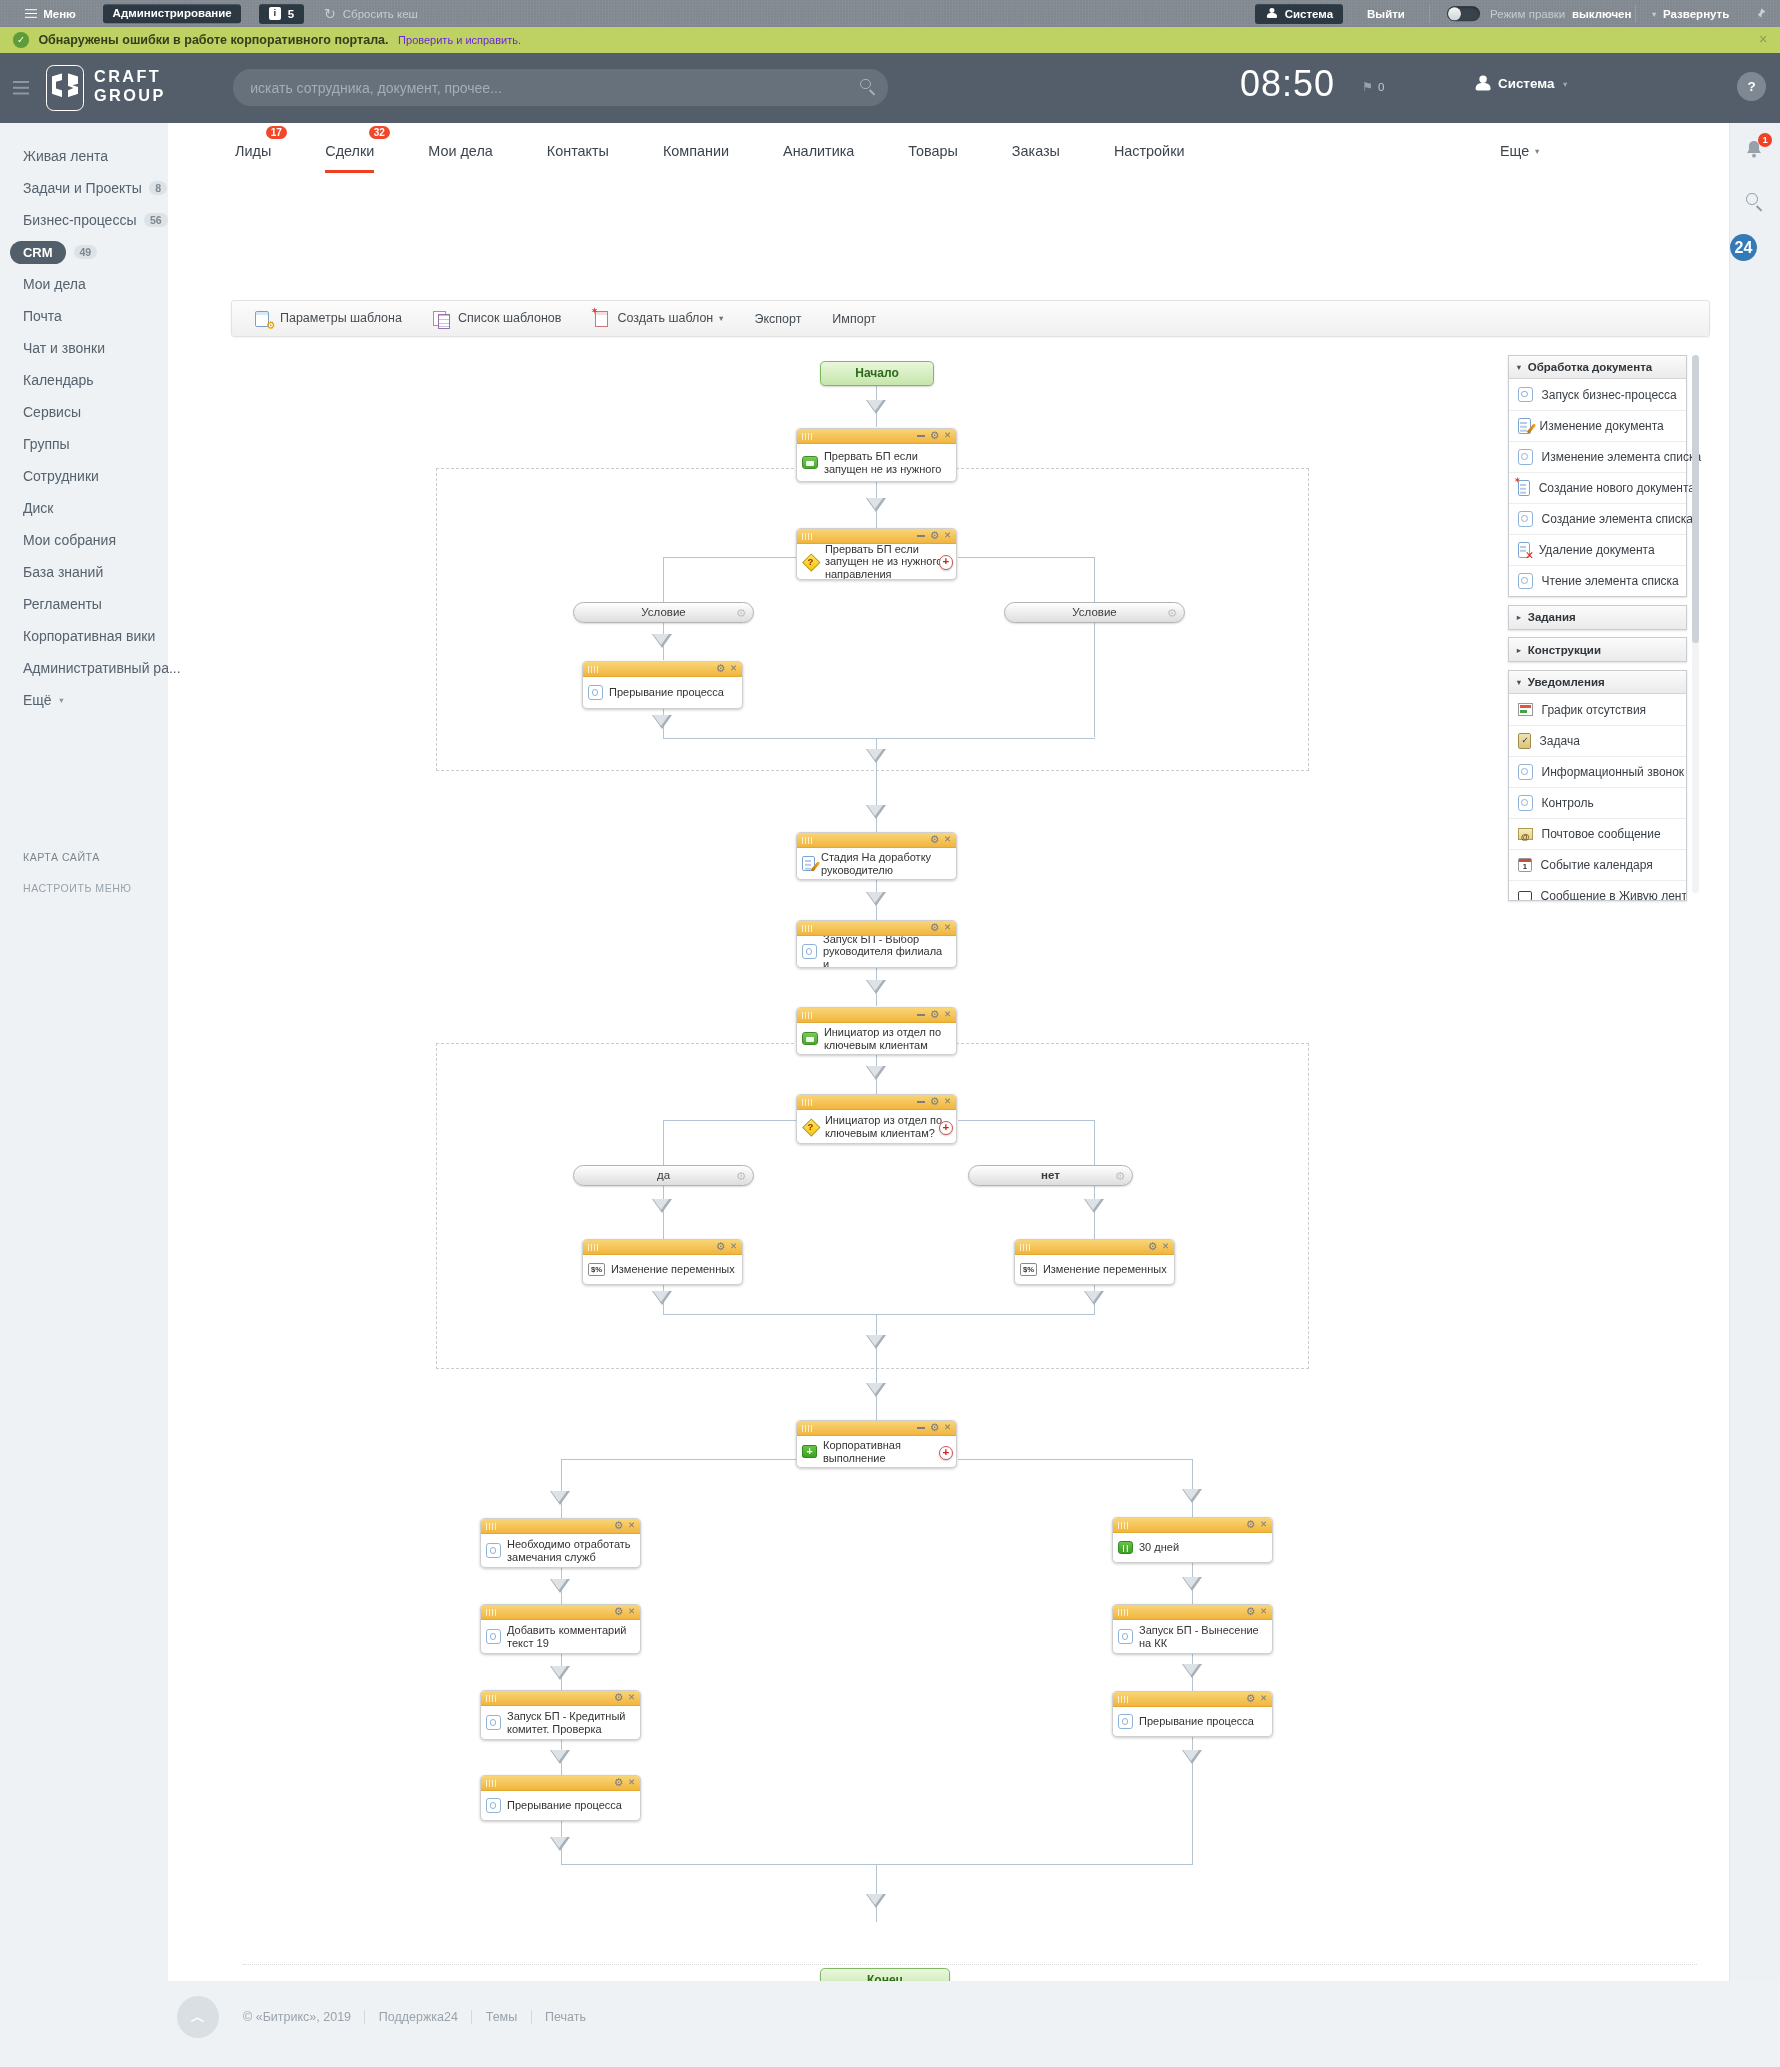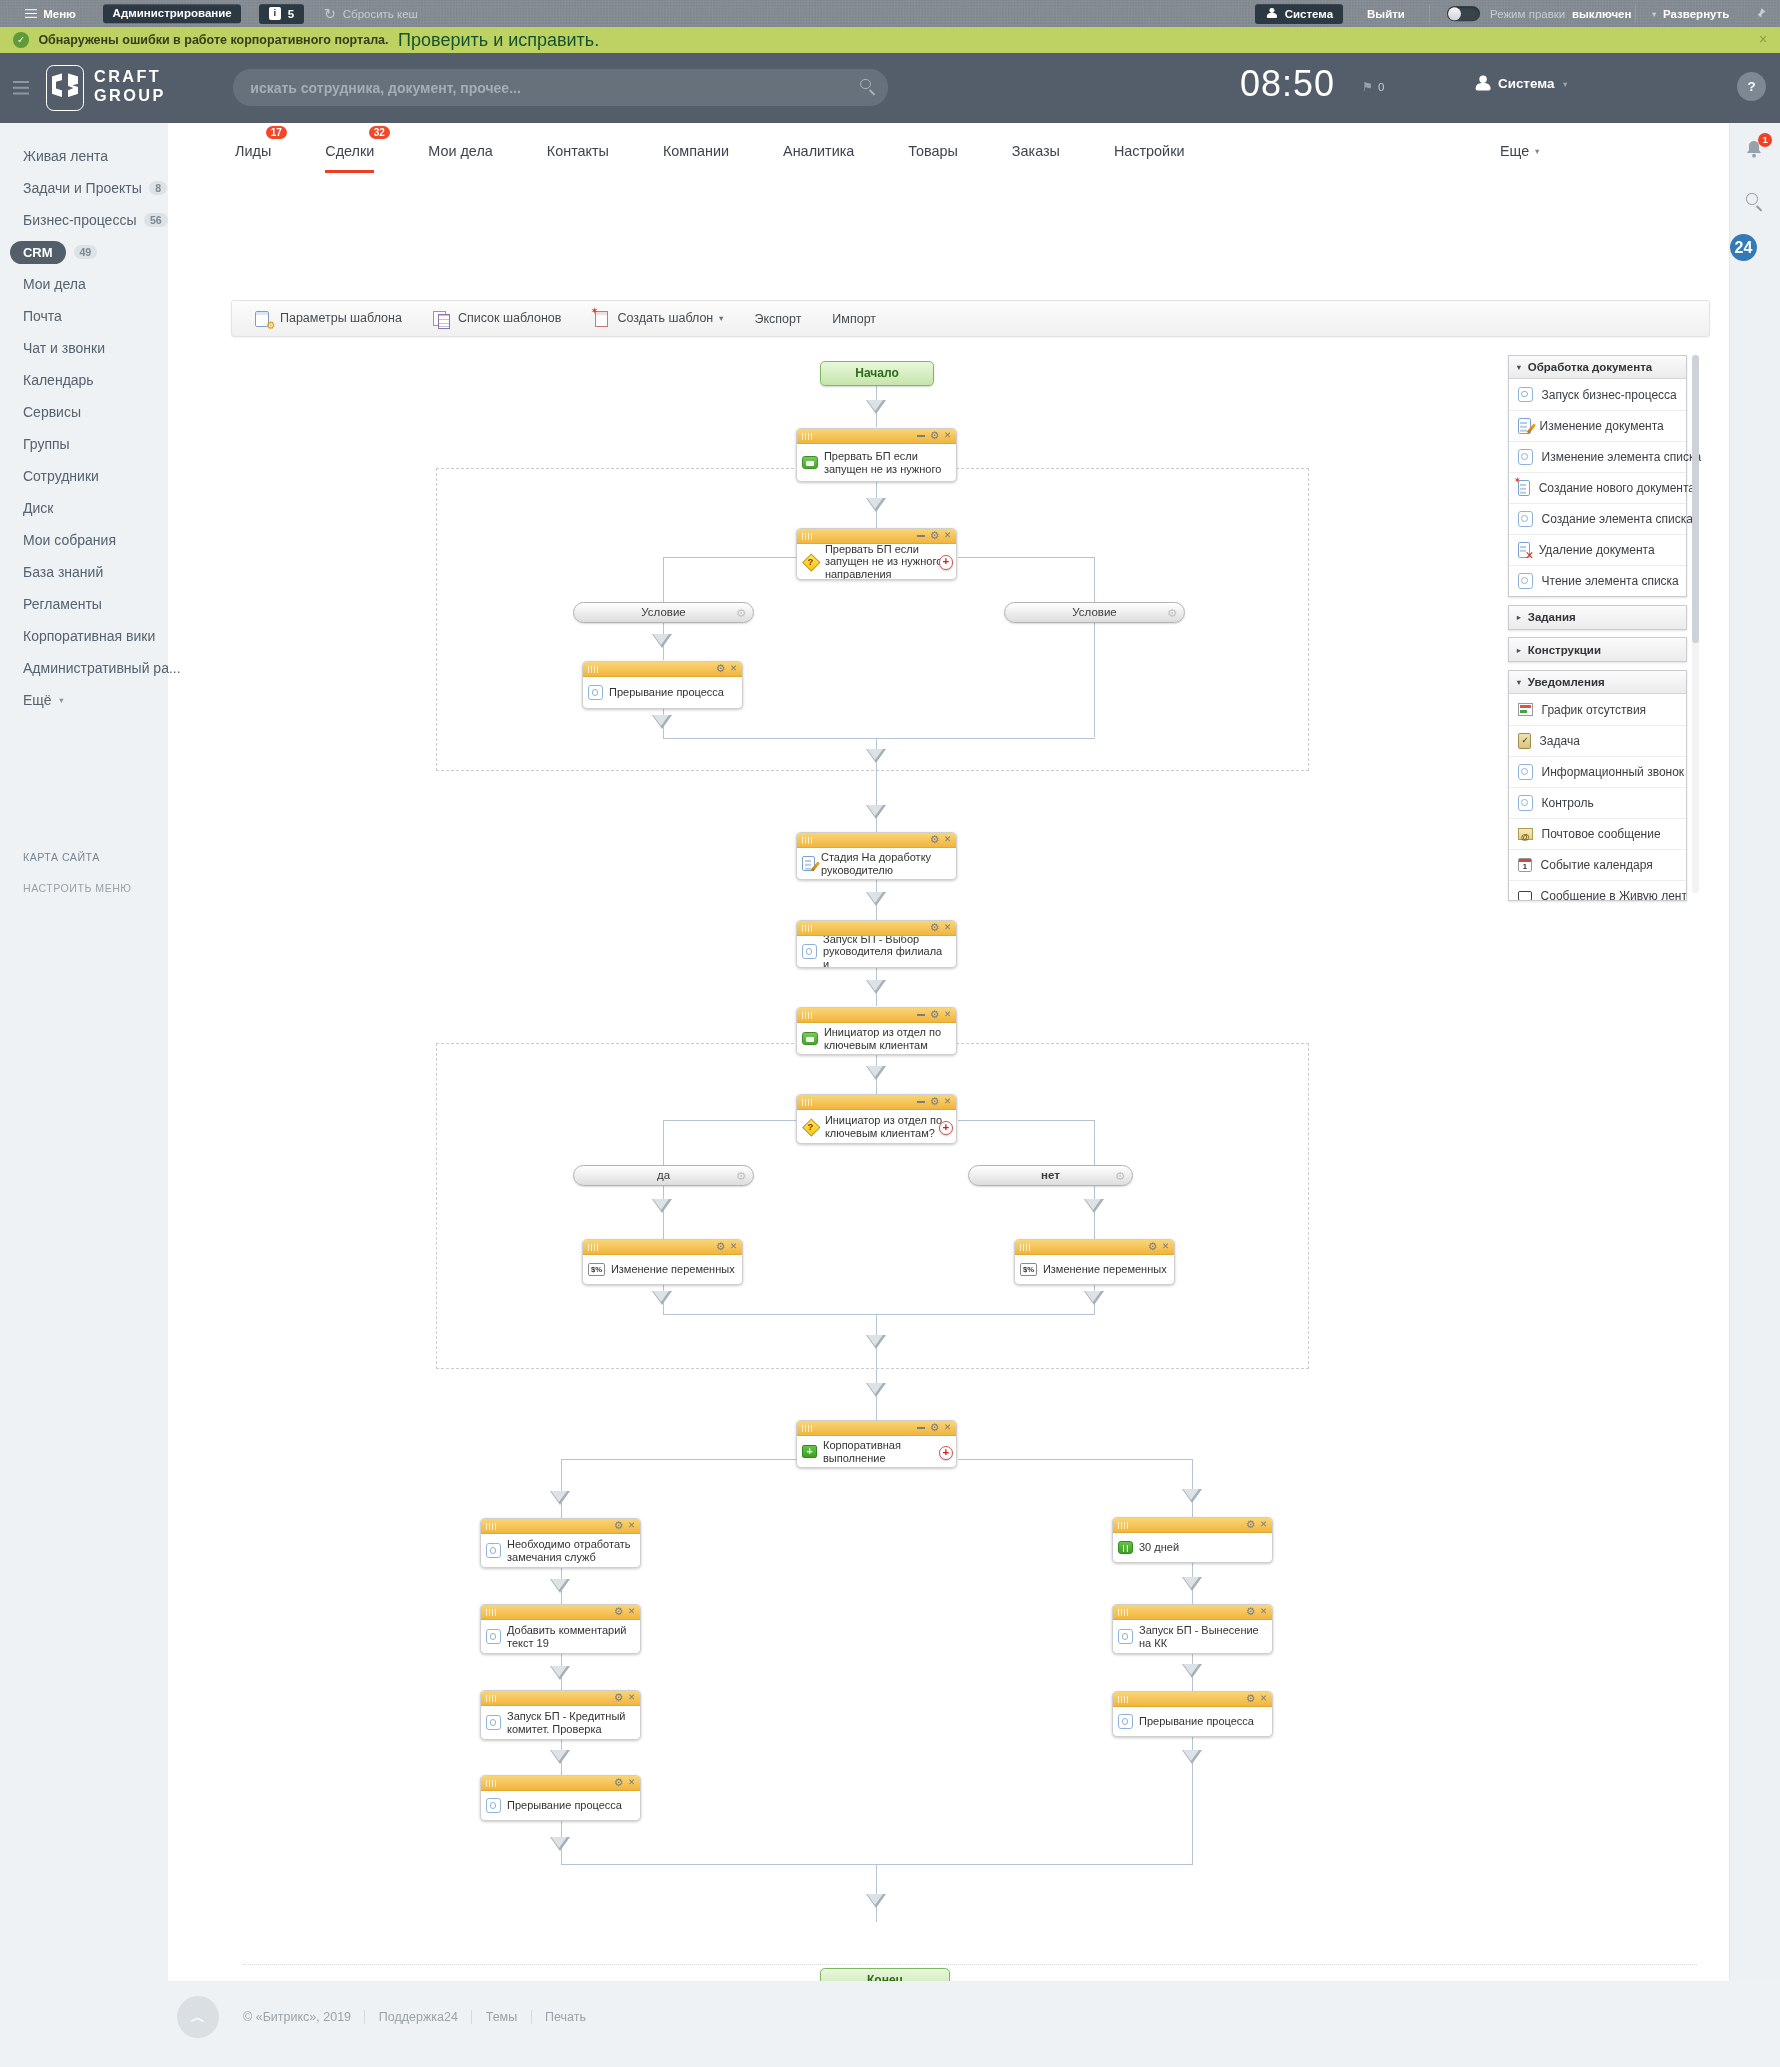--- a/index.html
+++ b/index.html
@@ -21,35 +21,35 @@
   .tog::after{content:"";position:absolute;left:1px;top:1px;width:13.4px;height:13.4px;border-radius:50%;background:linear-gradient(#f5f6f7,#cfd4d8);}
   .caret{font-size:8.6px;color:#c3cad0;}
   .person{width:13.4px;height:12.5px;position:relative;display:inline-block;}
   .person::before{content:"";position:absolute;left:3.8px;top:0;width:5.8px;height:5.8px;border-radius:50%;background:#fff;}
   .person::after{content:"";position:absolute;left:1px;top:5.8px;width:11.5px;height:6.7px;border-radius:5.8px 5.8px 1.9px 1.9px;background:#fff;}
 
   
   .banner{position:absolute;left:0;top:27px;width:1780px;height:26px;background:#bed163;z-index:6;display:flex;align-items:center;gap:9.6px;padding-left:13.4px;}
   .bn-check{width:15.4px;height:15.4px;border-radius:50%;background:#5f9c39;color:#fff;font-size:9.6px;text-align:center;line-height:15.4px;flex:none;}
   .bn-text{font-size:12.5px;font-weight:bold;color:#333f1c;}
-  .bn-link{font-size:18px;color:#14532d;}
+  .bn-link{font-size:11px;color:#6d28d9;}
   .bn-close{position:absolute;right:12.5px;top:3.8px;color:#8e9d4a;font-size:14.4px;}
 
   
   .header{position:absolute;left:0;top:53px;width:1780px;height:70px;background:#535e6a;z-index:5;}
   .hd{position:absolute;}
   .burger{left:12.5px;top:28px;width:16.3px;height:1.9px;background:#8b97a3;box-shadow:0 5.8px 0 #8b97a3,0 11.5px 0 #8b97a3;}
   .logo-box{left:46px;top:11.5px;width:38px;height:46px;border:1.9px solid #fff;border-radius:7.7px;}
   .logo-box::before{content:"";position:absolute;left:4.8px;top:7.7px;width:10.6px;height:24px;background:#fff;
     clip-path:polygon(100% 0,100% 28%,40% 36%,40% 64%,100% 72%,100% 100%,0 86%,0 14%);}
   .logo-box::after{content:"";position:absolute;right:4.8px;top:7.7px;width:10.6px;height:24px;background:#fff;
     clip-path:polygon(0 0,100% 14%,100% 44%,45% 50%,100% 58%,100% 86%,0 100%,0 72%,55% 62%,0 52%,0 28%);}
   .logo-text{left:94px;top:14.4px;font-size:16.3px;font-weight:bold;color:#fff;letter-spacing:2.4px;line-height:19px;}
   .search{left:233px;top:16.3px;width:655px;height:37px;}
-  .search input{width:100%;height:100%;background:#66717b;border:none;border-radius:18px;padding:0 44px 0 17.3px;font-size:14px;color:#ffffff;outline:none;font-family:inherit;font-weight:bold;}
+  .search input{width:100%;height:100%;background:#66717b;border:none;border-radius:18px;padding:0 44px 0 17.3px;font-size:14px;color:#ffffff;outline:none;font-family:inherit;}
   .search input::placeholder{color:#a3aeb8;}
   .search-ic{position:absolute;right:17.3px;top:9.6px;width:10.6px;height:10.6px;border:1.9px solid #a7b2bc;border-radius:50%;}
   .search-ic::after{content:"";position:absolute;left:9.6px;top:9.6px;width:1.9px;height:6.7px;background:#a7b2bc;transform:rotate(-45deg);}
   .clock{left:1240px;top:9.6px;font-size:36px;font-weight:100;color:#fff;letter-spacing:1px;}
   .flag{left:1362px;top:26px;color:#97a1ab;font-size:12.5px;display:flex;gap:4.8px;align-items:center;}
   .flag .cnt{color:#c3cad1;font-size:11.5px;}
   .user{left:1476px;top:23px;display:flex;align-items:center;gap:8.6px;color:#fff;font-weight:bold;font-size:13.4px;}
   .user .person{transform:scale(1.25);}
   .help{left:1737px;top:19px;width:29px;height:29px;border-radius:50%;background:#7e8893;color:#fff;font-weight:bold;text-align:center;line-height:29px;font-size:13.4px;}
 

